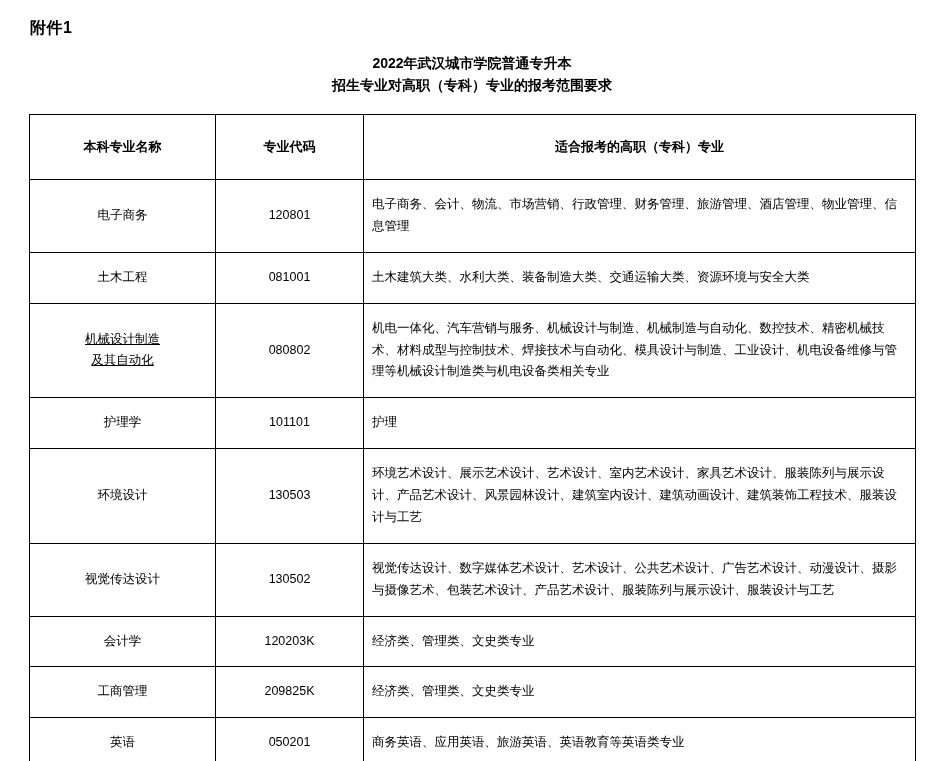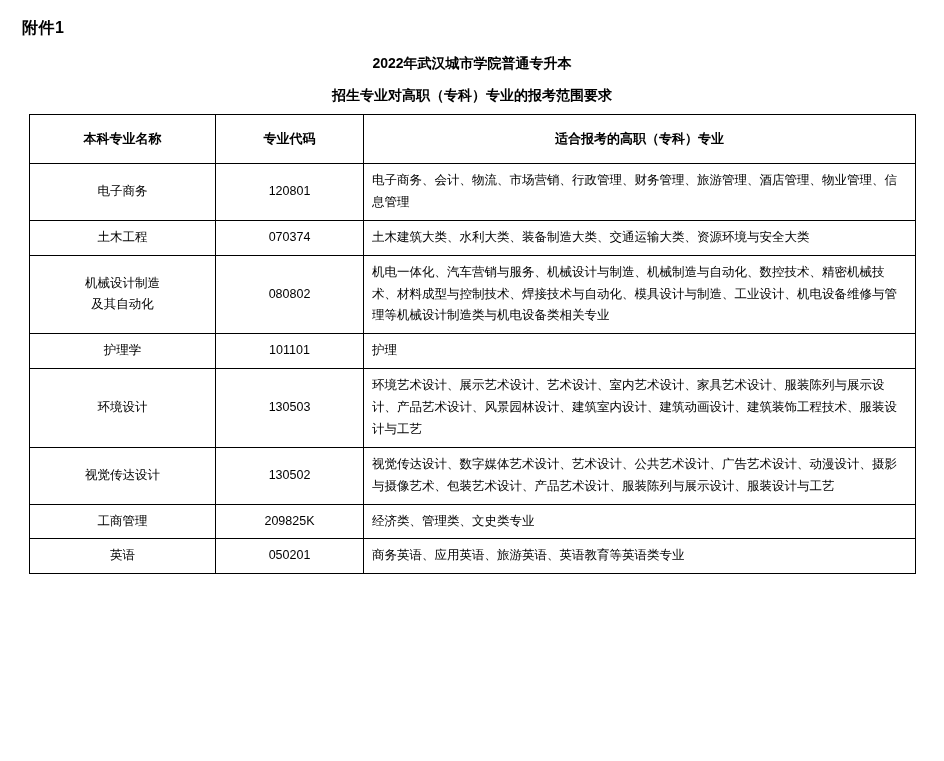--- a/index.html
+++ b/index.html
@@ -16,56 +16,56 @@
     overflow: hidden;
   }
   .page {
     width: 944px;
     height: 761px;
     position: relative;
     box-sizing: border-box;
   }
   .attachment-label {
     position: absolute;
-    left: 22px;
+    left: 30px;
     top: 18px;
     font-size: 16px;
     font-weight: bold;
     letter-spacing: 0.5px;
     text-align: right;
   }
   .doc-title {
     text-align: center;
     font-size: 14px;
     font-weight: bold;
     margin: 0;
     line-height: 1.6;
   }
   .title-block {
     position: absolute;
     left: 0;
     top: 52px;
     width: 944px;
   }
   .title-line-1 {
-    margin-bottom: 10px;
+    margin-bottom: 0;
   }
   table.main-table {
     position: absolute;
     left: 29px;
     top: 114px;
     width: 886px;
     border-collapse: collapse;
     table-layout: fixed;
     font-size: 12.5px;
   }
   table.main-table td,
   table.main-table th {
     border: 1px solid #000000;
-    padding: 6px 8px;
+    padding: 14px 8px;
     vertical-align: middle;
     line-height: 1.75;
     font-weight: normal;
   }
   table.main-table thead td {
     text-align: center;
     font-weight: bold;
     height: 36px;
     font-size: 13px;
   }
@@ -76,20 +76,21 @@
     text-align: center;
   }
   td.code-cell {
     text-align: center;
   }
   td.scope-cell {
     text-align: left;
   }
   .two-line {
     display: block;
+    text-decoration: underline;
   }
 </style>
 </head>
 <body>
 
 <div class="page">
 
   <div class="attachment-label">附件1</div>
 
   <div class="title-block">
@@ -111,21 +112,21 @@
       </tr>
     </thead>
     <tbody>
       <tr>
         <td class="name-cell">电子商务</td>
         <td class="code-cell">120801</td>
         <td class="scope-cell">电子商务、会计、物流、市场营销、行政管理、财务管理、旅游管理、酒店管理、物业管理、信息管理</td>
       </tr>
       <tr>
         <td class="name-cell">土木工程</td>
-        <td class="code-cell">070374</td>
+        <td class="code-cell">081001</td>
         <td class="scope-cell">土木建筑大类、水利大类、装备制造大类、交通运输大类、资源环境与安全大类</td>
       </tr>
       <tr>
         <td class="name-cell">
           <span class="two-line">机械设计制造</span>
           <span class="two-line">及其自动化</span>
         </td>
         <td class="code-cell">080802</td>
         <td class="scope-cell">机电一体化、汽车营销与服务、机械设计与制造、机械制造与自动化、数控技术、精密机械技术、材料成型与控制技术、焊接技术与自动化、模具设计与制造、工业设计、机电设备维修与管理等机械设计制造类与机电设备类相关专业</td>
       </tr>
@@ -138,20 +139,25 @@
         <td class="name-cell">环境设计</td>
         <td class="code-cell">130503</td>
         <td class="scope-cell">环境艺术设计、展示艺术设计、艺术设计、室内艺术设计、家具艺术设计、服装陈列与展示设计、产品艺术设计、风景园林设计、建筑室内设计、建筑动画设计、建筑装饰工程技术、服装设计与工艺</td>
       </tr>
       <tr>
         <td class="name-cell">视觉传达设计</td>
         <td class="code-cell">130502</td>
         <td class="scope-cell">视觉传达设计、数字媒体艺术设计、艺术设计、公共艺术设计、广告艺术设计、动漫设计、摄影与摄像艺术、包装艺术设计、产品艺术设计、服装陈列与展示设计、服装设计与工艺</td>
       </tr>
       <tr>
+        <td class="name-cell">会计学</td>
+        <td class="code-cell">120203K</td>
+        <td class="scope-cell">经济类、管理类、文史类专业</td>
+      </tr>
+      <tr>
         <td class="name-cell">工商管理</td>
         <td class="code-cell">209825K</td>
         <td class="scope-cell">经济类、管理类、文史类专业</td>
       </tr>
       <tr>
         <td class="name-cell">英语</td>
         <td class="code-cell">050201</td>
         <td class="scope-cell">商务英语、应用英语、旅游英语、英语教育等英语类专业</td>
       </tr>
 

